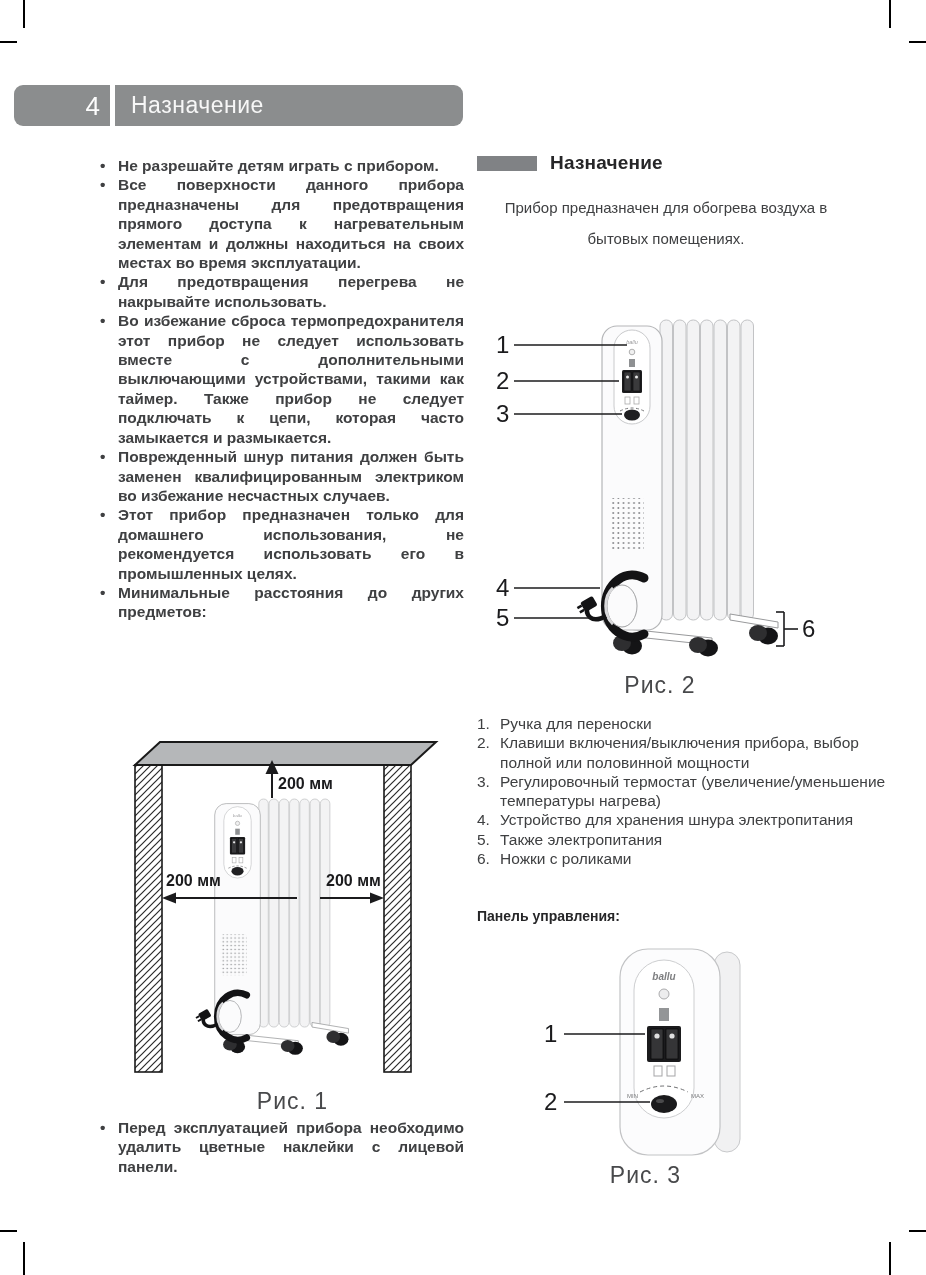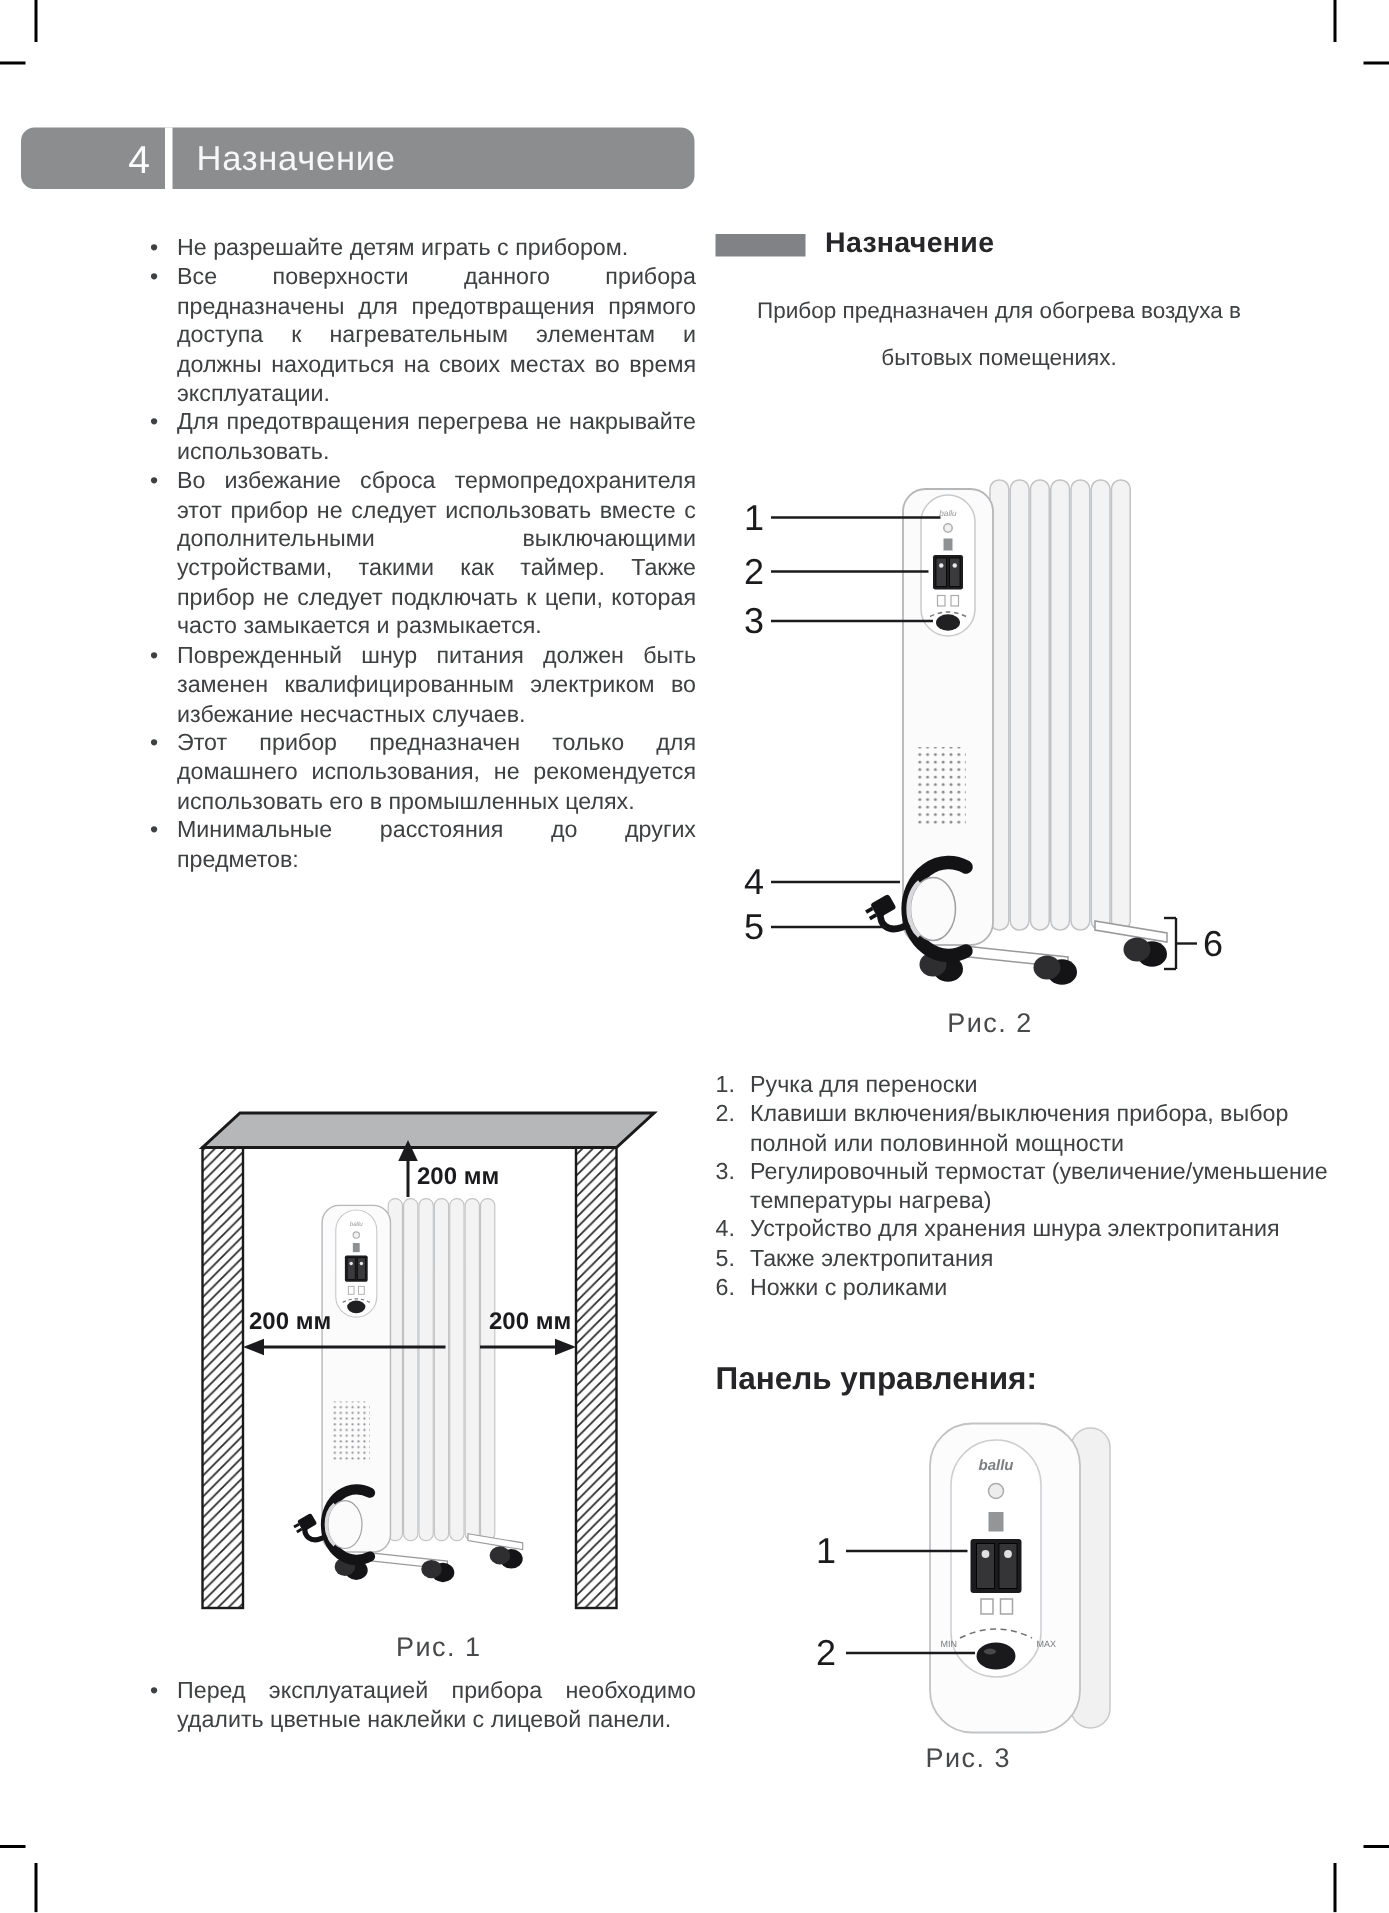--- a/index.html
+++ b/index.html
@@ -10,40 +10,40 @@
   
   .header-bar{position:absolute;left:14px;top:85px;width:449px;height:41px;background:#8b8d8e;
               border-radius:9px;display:flex;align-items:center;color:#fdfdfd;}
   .header-num{width:86px;text-align:right;font-size:26px;line-height:1;}
   .header-divider{width:5px;align-self:stretch;background:#ffffff;margin-left:10px;}
   .header-title{margin-left:16px;font-size:23px;letter-spacing:.5px;color:#f7f7f7;}
 
   
   .bullets{position:absolute;left:94px;top:156px;width:370px;font-size:15.5px;line-height:19.4px;
            text-align:justify;}
-  .bullets .bi{position:relative;padding-left:24px;margin:0;}
+  .bullets .bi{position:relative;padding-left:24px;margin:0;font-weight:bold;}
   .bullets .bi::before{content:"\2022";position:absolute;left:6px;top:0;}
   .bullets-after{top:1118px;}
 
   
   .section-head{position:absolute;left:477px;display:flex;align-items:center;}
   .marker{width:60px;height:15px;background:#808285;flex:none;}
   .section-title{margin-left:13px;font-size:19px;font-weight:bold;color:#262628;letter-spacing:.2px;}
   .body-text{position:absolute;left:477px;top:192px;width:378px;font-size:15px;line-height:31px;text-align:center;}
 
   .parts{position:absolute;left:477px;top:714px;width:430px;font-size:15.5px;line-height:19.3px;}
   .part{display:flex;}
   .part .pn{width:23px;flex:none;}
   .part .pt{flex:1;}
 
-  .panel-heading{position:absolute;left:477px;top:908px;font-size:21px;font-weight:bold;color:#262628;}
+  .panel-heading{position:absolute;left:477px;top:908px;font-size:14px;font-weight:bold;color:#262628;}
 
   .fig{position:absolute;}
   .fig svg{display:block;}
-  .fig-caption{position:absolute;text-align:center;font-size:18px;color:#48494b;letter-spacing:1px;}
+  .fig-caption{position:absolute;text-align:center;font-size:23px;color:#48494b;letter-spacing:1px;}
 
   svg text{font-family:"Liberation Sans",sans-serif;}
   .co-num{font-size:24px;fill:#1b1b1d;}
   .co-line{stroke:#1b1b1d;stroke-width:1.6;}
   .dim-label{font-size:16px;font-weight:bold;fill:#1b1b1d;}
   .arrow-line{stroke:#1b1b1d;stroke-width:2;}
   .arrow-head{fill:#1b1b1d;}
 </style>
 </head>
 <body>

